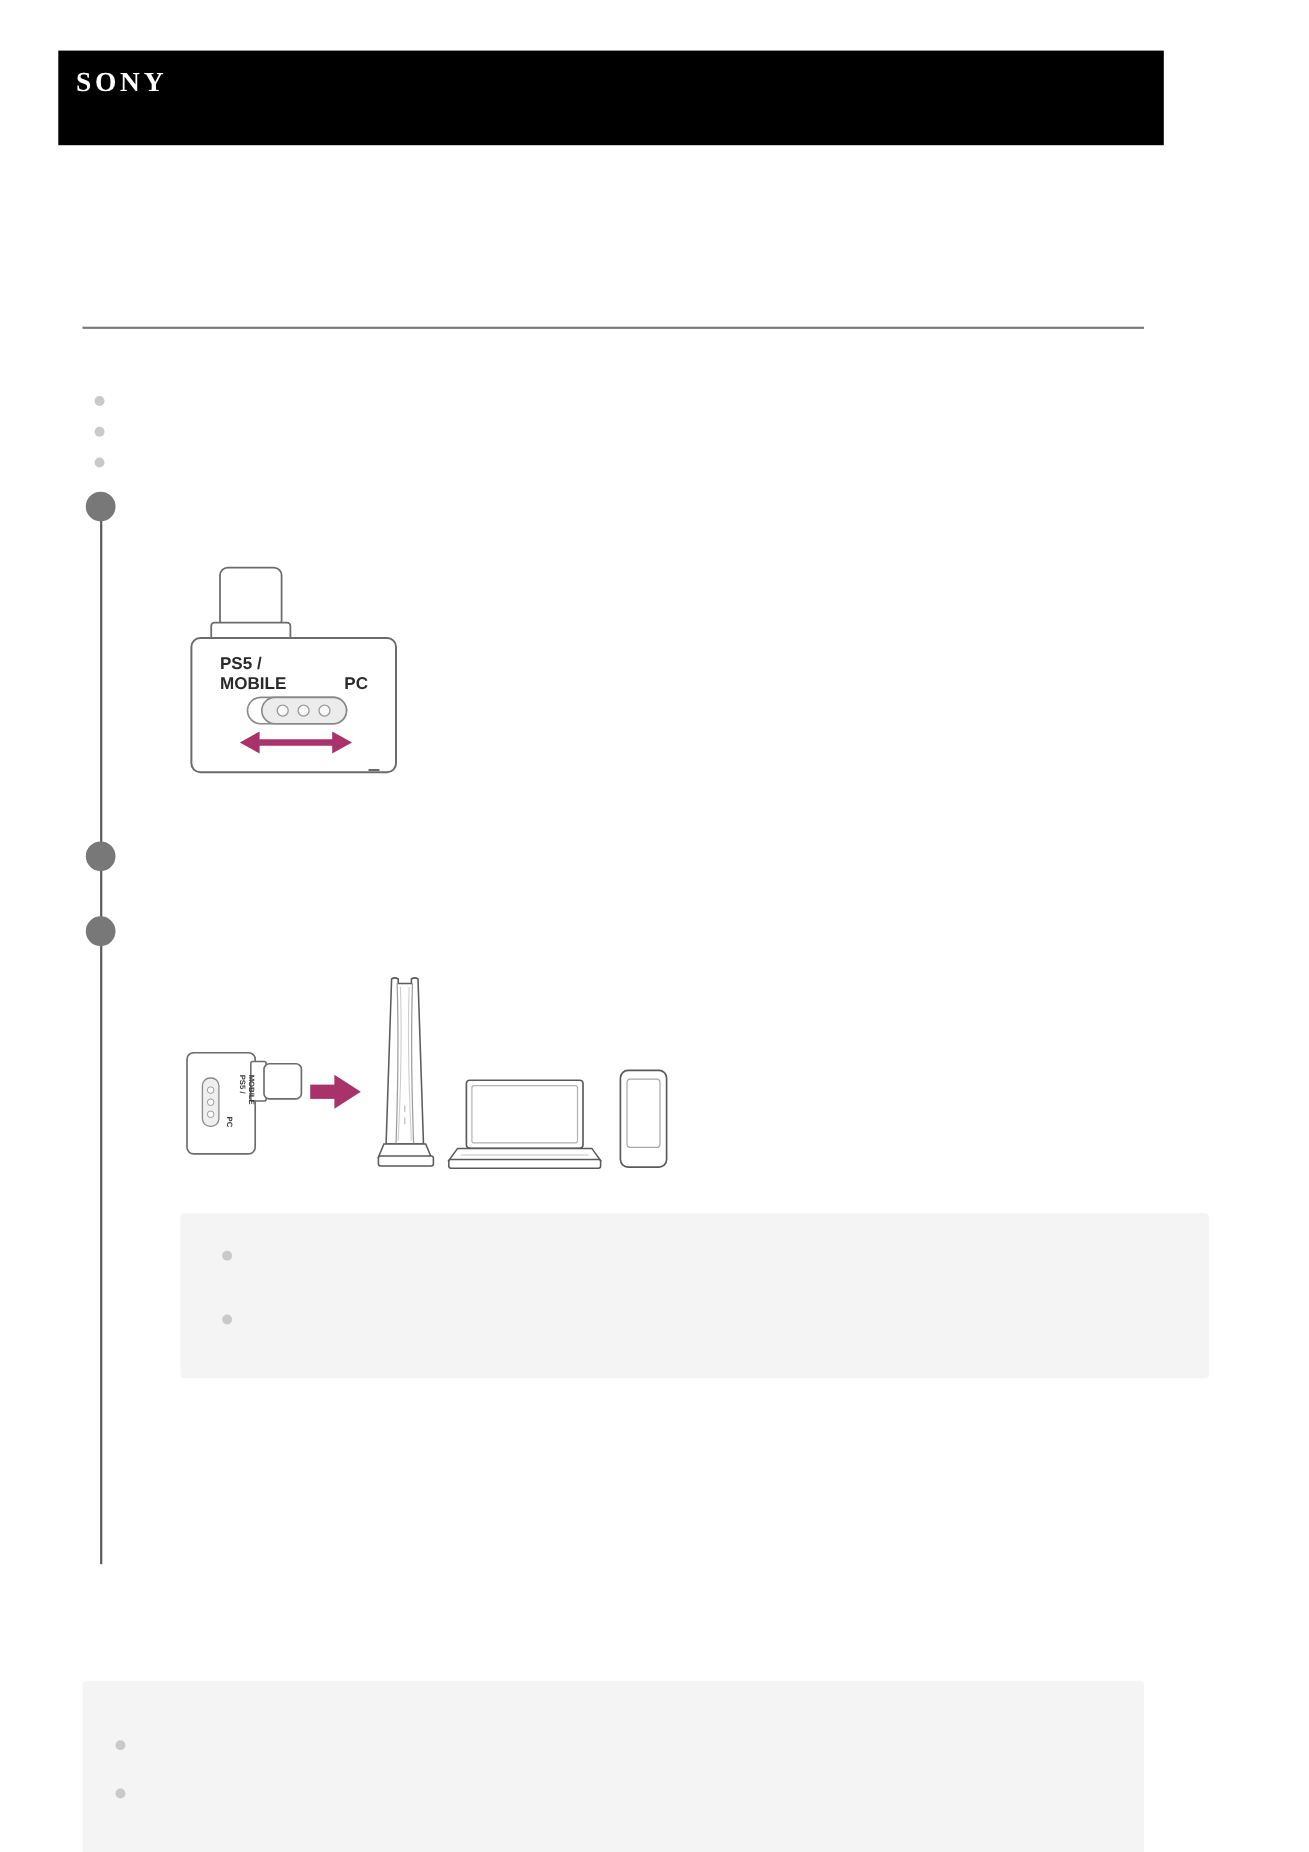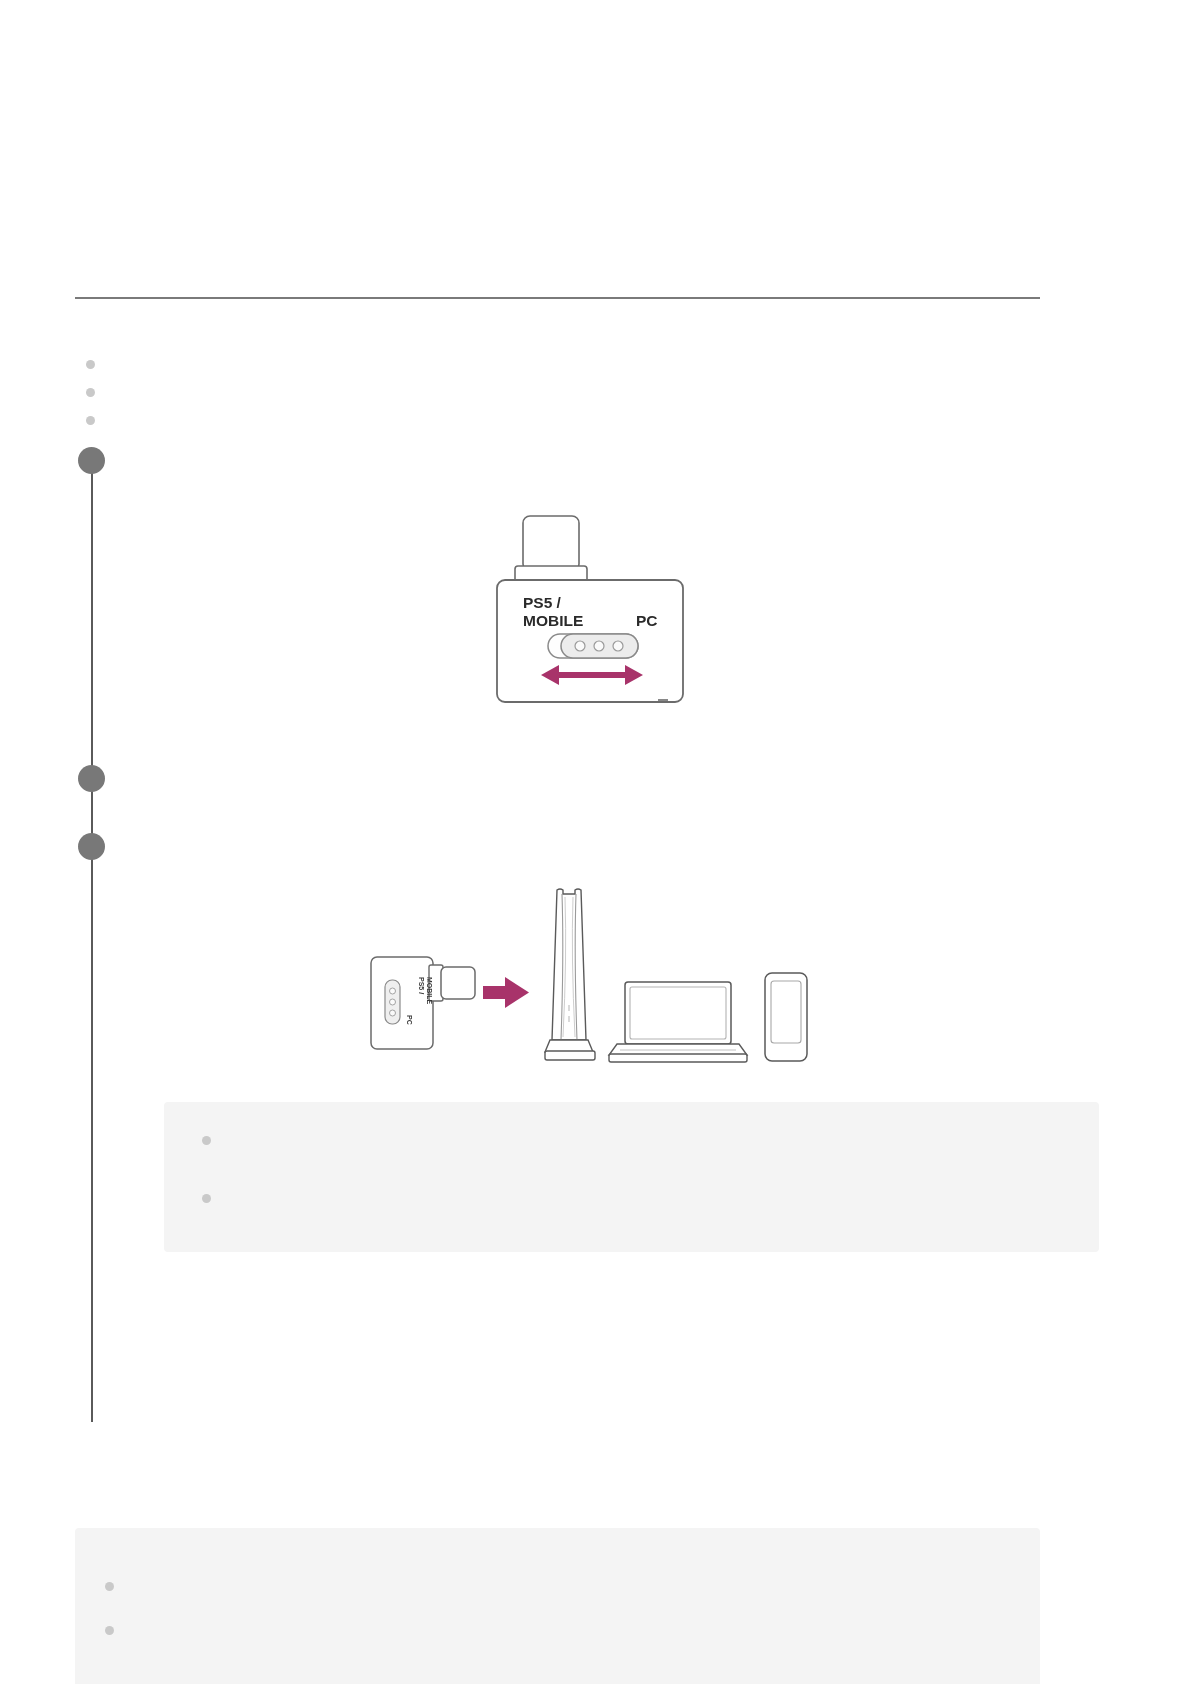--- a/index.html
+++ b/index.html
@@ -79,21 +79,20 @@
   }
   .step-line {
     position: absolute;
     left: 19px; top: 20px;
     width: 2px; height: 955px;
     background: #5a5a5a;
   }
   .step {
     position: relative;
     padding-left: 56px;
-    text-align: center;
   }
   .step-marker {
     position: absolute;
     left: 6px; top: 0;
     width: 27px; height: 27px;
     border-radius: 50%;
     background: #787878;
     color: #ffffff;
     font-size: 14px;
     font-weight: 700;
@@ -148,20 +147,23 @@
     height: 260px;
   }
   .note-bottom .note-inner { padding: 46px 30px 26px 22px; }
   .note-bottom .note-item + .note-item { margin-top: 20px; }
 </style>
 </head>
 <body>
 
 <div class="page">
 
+  <div class="header-bar">
+    <div class="sony-logo">SONY</div>
+  </div>
 
   <div class="title-zone">
     <div class="page-title"></div>
   </div>
   <div class="rule"></div>
 
   <div class="intro-list">
     <div class="intro-item">
       <span></span>
     </div>

